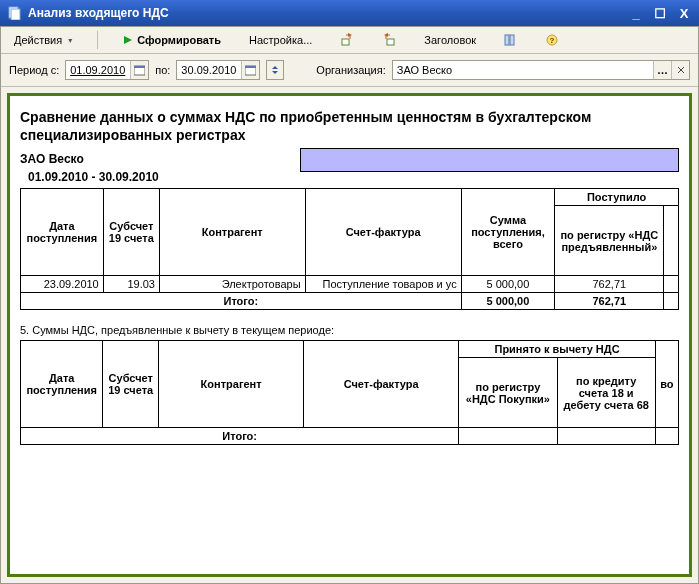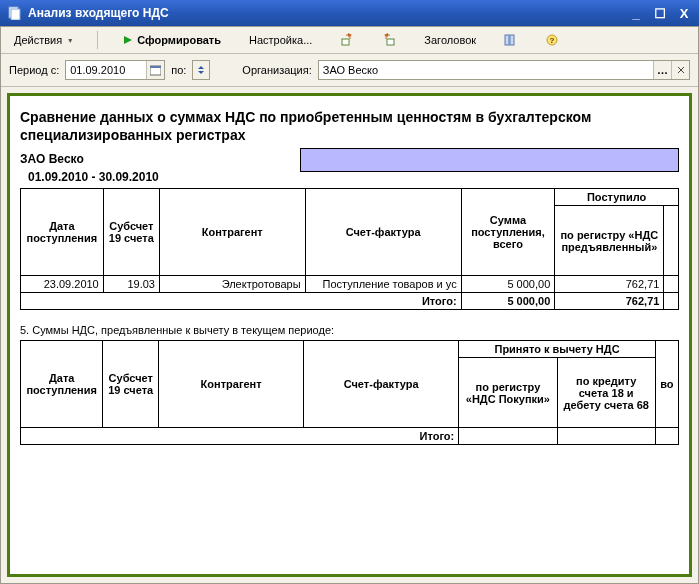--- a/index.html
+++ b/index.html
@@ -115,21 +115,21 @@
     width:100%;
     font-size:11px;
   }
   table.rt th, table.rt td {
     border:1px solid #000;
     padding:2px 4px;
     text-align:center;
     vertical-align:middle;
   }
   table.rt td.l { text-align:right; }
-  table.rt td.r { text-align:right; }
+  table.rt td.r { text-align:center; }
   .bold { font-weight:bold; }
   .trunc { white-space:nowrap; overflow:hidden; }
 </style>
 </head>
 <body>
 
 <div class="titlebar">
   <span style="margin-right:6px;display:inline-flex;">
     <svg width="14" height="14" viewBox="0 0 14 14">
         <rect x="1" y="1" width="9" height="11" fill="#fff" stroke="#7aa0d8"></rect>
@@ -196,29 +196,38 @@
             <circle cx="6" cy="6" r="5" fill="#ffe070" stroke="#c0a030"></circle>
             <text x="6" y="9" font-size="8" text-anchor="middle" fill="#604000" font-weight="bold">?</text>
           </svg>
       </span>
     </div>
   </div>
 
   <div class="filterbar">
     <span>Период с:</span>
     <div class="field">
-      <input style="width: 80px;" value="01.09.2010">
+      <input style="width: 64px; text-decoration: underline;" value="01.09.2010">
       <span class="cal">
         <svg width="11" height="11" viewBox="0 0 11 11">
             <rect x="0" y="1" width="11" height="9" fill="#fff" stroke="#6a6a6a"></rect>
             <rect x="0" y="1" width="11" height="2" fill="#5a7ab0"></rect>
           </svg>
       </span>
     </div>
     <span>по:</span>
+    <div class="field">
+      <input style="width: 64px;" value="30.09.2010">
+      <span class="cal">
+        <svg width="11" height="11" viewBox="0 0 11 11">
+            <rect x="0" y="1" width="11" height="9" fill="#fff" stroke="#6a6a6a"></rect>
+            <rect x="0" y="1" width="11" height="2" fill="#5a7ab0"></rect>
+          </svg>
+      </span>
+    </div>
     <div class="pagebtn">
       <svg width="10" height="12" viewBox="0 0 10 12">
           <polygon points="2,5 8,5 5,2" fill="#2a59a8"></polygon>
           <polygon points="2,7 8,7 5,10" fill="#2a59a8"></polygon>
         </svg>
     </div>
     <span style="width:20px"></span>
     <span>Организация:</span>
     <div class="field" style="flex:1">
       <input style="flex: 1 1 0%;" value="ЗАО Веско">

